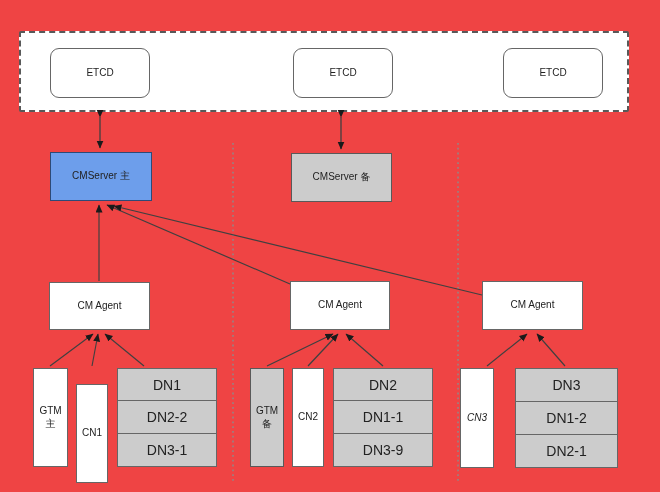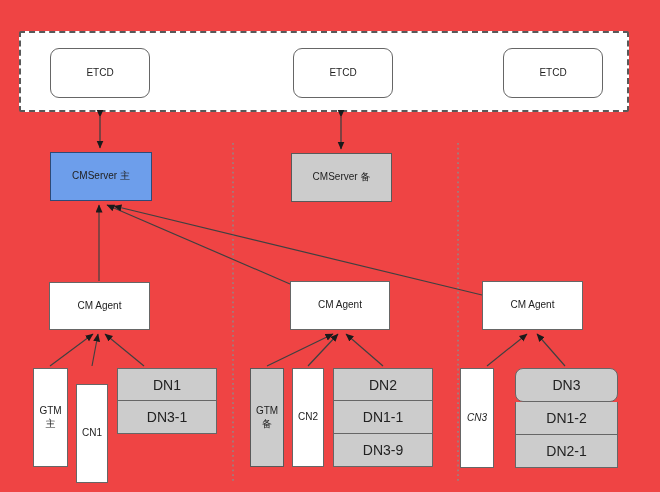--- a/index.html
+++ b/index.html
@@ -68,20 +68,23 @@
 主</span>
   </div>
   <div class="box" style="left:76px;top:384px;width:32px;height:99px;">
     <span>CN1</span>
   </div>
   <div class="stack" style="left:117px;top:368px;width:100px;">
     <div class="row green">
       <span>DN1</span>
       </div>
     <div class="row">
+      <span>DN2-2</span>
+      </div>
+    <div class="row">
       <span>DN3-1</span>
       </div>
   </div>
 
   <div class="box gray pre" style="left:250px;top:368px;width:34px;height:99px;">
     <span class="pre">GTM
 备</span>
   </div>
   <div class="box" style="left:292px;top:368px;width:32px;height:99px;">
     <span>CN2</span>
@@ -95,21 +98,21 @@
       </div>
     <div class="row">
       <span>DN3-9</span>
       </div>
   </div>
 
   <div class="box" style="left:460px;top:368px;width:34px;height:100px;font-style:italic;">
     <span>CN3</span>
   </div>
   <div class="stack" style="left:515px;top:368px;width:103px;">
-    <div class="row green" style="height:34px;border-radius:8px;">
+    <div class="row green" style="height:34px;">
       <span>DN3</span>
       </div>
     <div class="row">
       <span>DN1-2</span>
       </div>
     <div class="row">
       <span>DN2-1</span>
       </div>
   </div>
 

